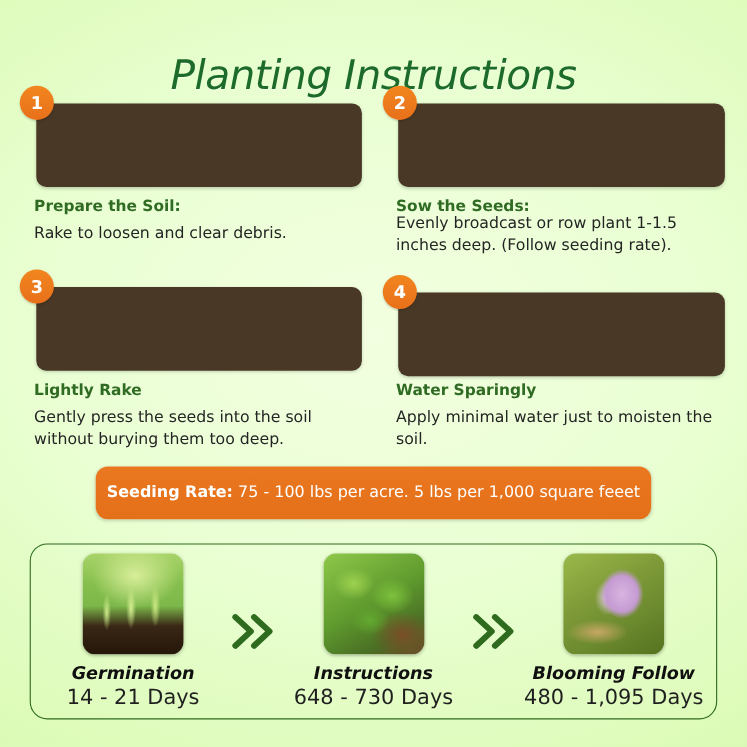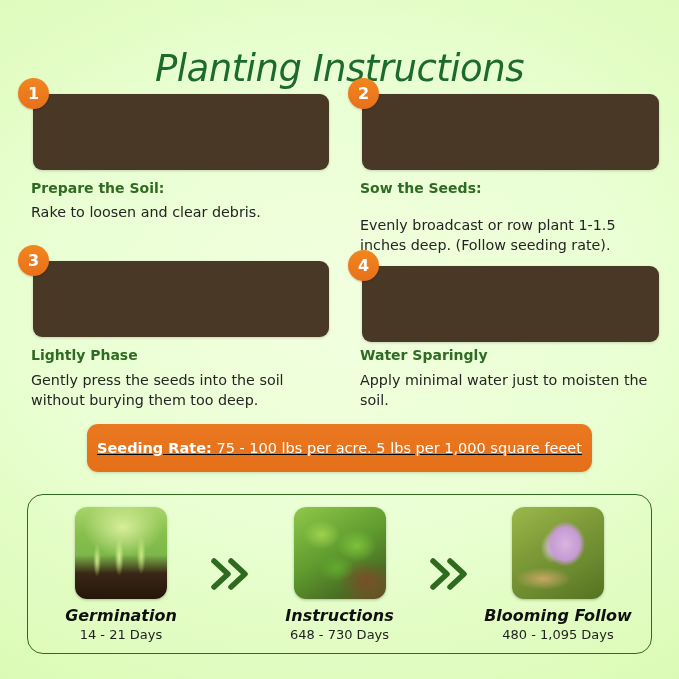--- a/index.html
+++ b/index.html
@@ -87,21 +87,20 @@
   }
 
   
   .rate-banner{
     position:absolute;
     left:87px;top:424px;width:505px;height:48px;
     background:linear-gradient(180deg,#ea7820 0%,#e4701a 100%);
     border-radius:11px;
     display:flex;align-items:center;justify-content:center;
     box-shadow:0 1px 3px rgba(0,0,0,.16);
-    text-decoration:underline;
   }
   .rate-banner .txt{
     color:#fff;font-size:14.5px;white-space:nowrap;
   }
   .rate-banner .txt b{font-weight:bold;}
 
   
   .timeline{
     position:absolute;
     left:27px;top:494px;width:625px;height:160px;
@@ -117,21 +116,21 @@
     width:92px;height:92px;border-radius:12px;
     box-shadow:0 1px 3px rgba(0,0,0,.25);
     overflow:hidden;
   }
   .stage .name{
     margin-top:7px;
     font-size:16px;font-weight:bold;font-style:italic;color:#101010;
     white-space:nowrap;
   }
   .stage .days{
-    margin-top:2px;font-size:13px;color:#1f1f1f;white-space:nowrap;
+    margin-top:2px;font-size:19px;color:#1f1f1f;white-space:nowrap;
   }
   .th-germ{
     background:
       radial-gradient(ellipse 60% 45% at 52% 22%, #d8ee9a 0%, rgba(216,238,154,0) 72%),
       linear-gradient(180deg,#a9d46a 0%,#86bf4d 30%,#7cb84a 52%,#3a2716 72%,#241608 100%);
     position:relative;
   }
   .th-germ::after{
     content:"";position:absolute;inset:0;
     background:
@@ -171,27 +170,27 @@
     <div class="badge" style="left:18px;top:78px;">1</div>
     <div class="photo ph-soil-hands" style="left:33px;top:94px;width:296px;height:76px;"></div>
     <h3 style="left:31px;top:180px;">Prepare the Soil:</h3>
     <p style="left:31px;top:203px;width:300px;">Rake to loosen and clear debris.</p>
   </div>
 
   <div class="step">
     <div class="badge" style="left:348px;top:78px;">2</div>
     <div class="photo ph-sow" style="left:362px;top:94px;width:297px;height:76px;"></div>
     <h3 style="left:360px;top:180px;">Sow the Seeds:</h3>
-    <p style="left:360px;top:216px;width:290px;">Evenly broadcast or row plant 1-1.5 inches deep. (Follow seeding rate).</p>
+    <p style="left:360px;top:194px;width:290px;">Evenly broadcast or row plant 1-1.5 inches deep. (Follow seeding rate).</p>
   </div>
 
   <div class="step">
     <div class="badge" style="left:18px;top:245px;">3</div>
     <div class="photo ph-cover" style="left:33px;top:261px;width:296px;height:76px;"></div>
-    <h3 style="left:31px;top:347px;">Lightly Phase</h3>
+    <h3 style="left:31px;top:347px;">Lightly Rake</h3>
     <p style="left:31px;top:371px;width:300px;">Gently press the seeds into the soil without burying them too deep.</p>
   </div>
 
   <div class="step">
     <div class="badge" style="left:348px;top:250px;">4</div>
     <div class="photo ph-water" style="left:362px;top:266px;width:297px;height:76px;"></div>
     <h3 style="left:360px;top:347px;">Water Sparingly</h3>
     <p style="left:360px;top:371px;width:290px;">Apply minimal water just to moisten the soil.</p>
   </div>
 

